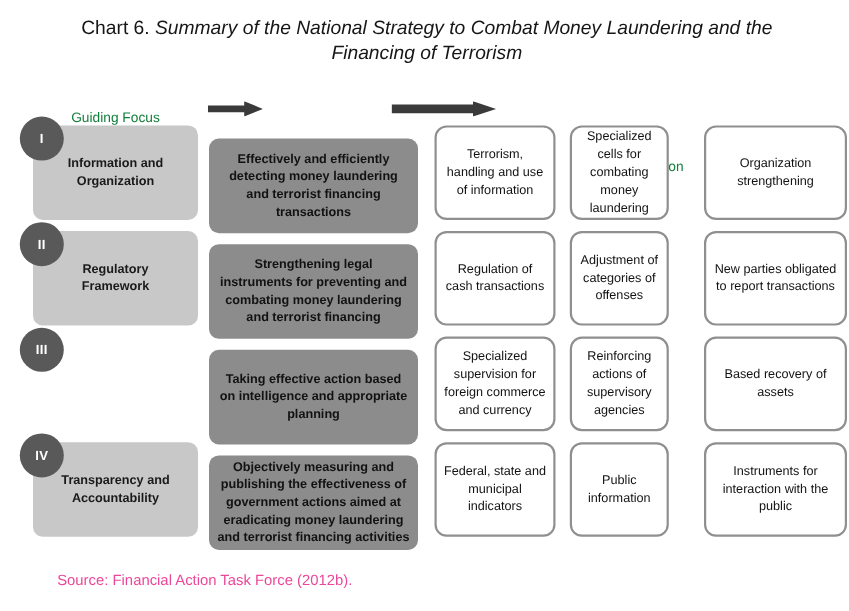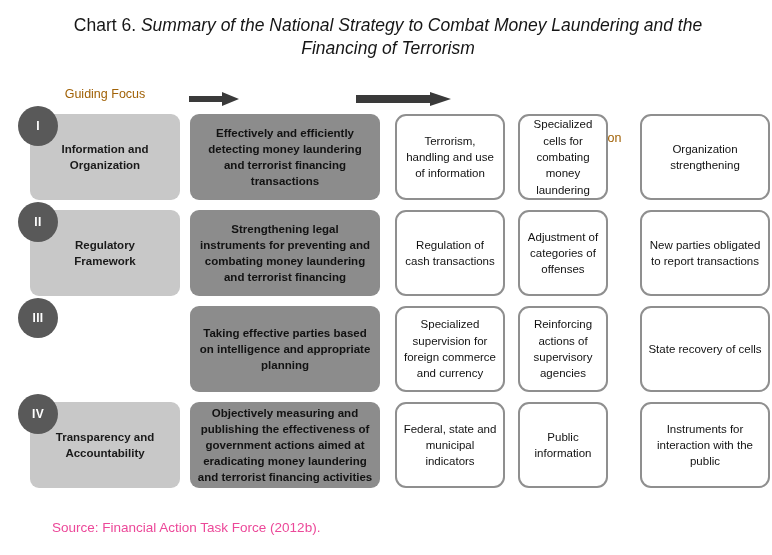--- a/index.html
+++ b/index.html
@@ -40,23 +40,23 @@
   
   .col-headers {
     position: absolute;
     left: 0; top: 0;
     width: 772px;
     height: 26px;
   }
   .col-head {
     position: absolute;
     font-size: 12.5px;
-    color: #a16207;
+    color: #15803d;
     white-space: nowrap;
-    top: 3px;
+    top: 16px;
   }
   .head-guiding { left: 30px; width: 150px; text-align: center; }
   .head-objective { left: 190px; width: 190px; text-align: center; }
   .head-courses { left: 395px; width: 355px; text-align: center; margin-top: 44px; }
 
   .arrow {
     position: absolute;
     top: 8px;
     height: 13px;
   }
@@ -111,21 +111,21 @@
     display: flex;
     align-items: center;
     justify-content: center;
     letter-spacing: 0.3px;
     z-index: 4;
   }
 
   .objective-box {
     position: absolute;
     left: 190px;
-    top: 0;
+    top: 12px;
     width: 190px;
     height: 86px;
     background: #8c8c8c;
     border-radius: 9px;
     display: flex;
     align-items: center;
     justify-content: center;
     text-align: center;
     font-size: 11.5px;
     line-height: 1.4;
@@ -211,24 +211,24 @@
     </div>
     <div class="numeral">II</div>
     <div class="objective-box">Strengthening legal instruments for preventing and combating money laundering and terrorist financing</div>
     <div class="action-box action-0">Regulation of cash transactions</div>
     <div class="action-box action-2">New parties obligated to report transactions</div>
     <div class="action-box action-1">Adjustment of categories of offenses</div>
   </div>
 
   <div class="row row-2">
     <div class="numeral">III</div>
-    <div class="objective-box">Taking effective parties based on intelligence and appropriate planning</div>
+    <div class="objective-box">Taking effective action based on intelligence and appropriate planning</div>
     <div class="action-box action-0">Specialized supervision for foreign commerce and currency</div>
     <div class="action-box action-1">Reinforcing actions of supervisory agencies</div>
-    <div class="action-box action-2">State recovery of cells</div>
+    <div class="action-box action-2">Based recovery of assets</div>
   </div>
 
   <div class="row row-3">
     <div class="focus-box">
       <span class="inner">Transparency and Accountability</span>
     </div>
     <div class="numeral">IV</div>
     <div class="objective-box">Objectively measuring and publishing the effectiveness of government actions aimed at eradicating money laundering and terrorist financing activities</div>
     <div class="action-box action-1">Public information</div>
     <div class="action-box action-0">Federal, state and municipal indicators</div>

